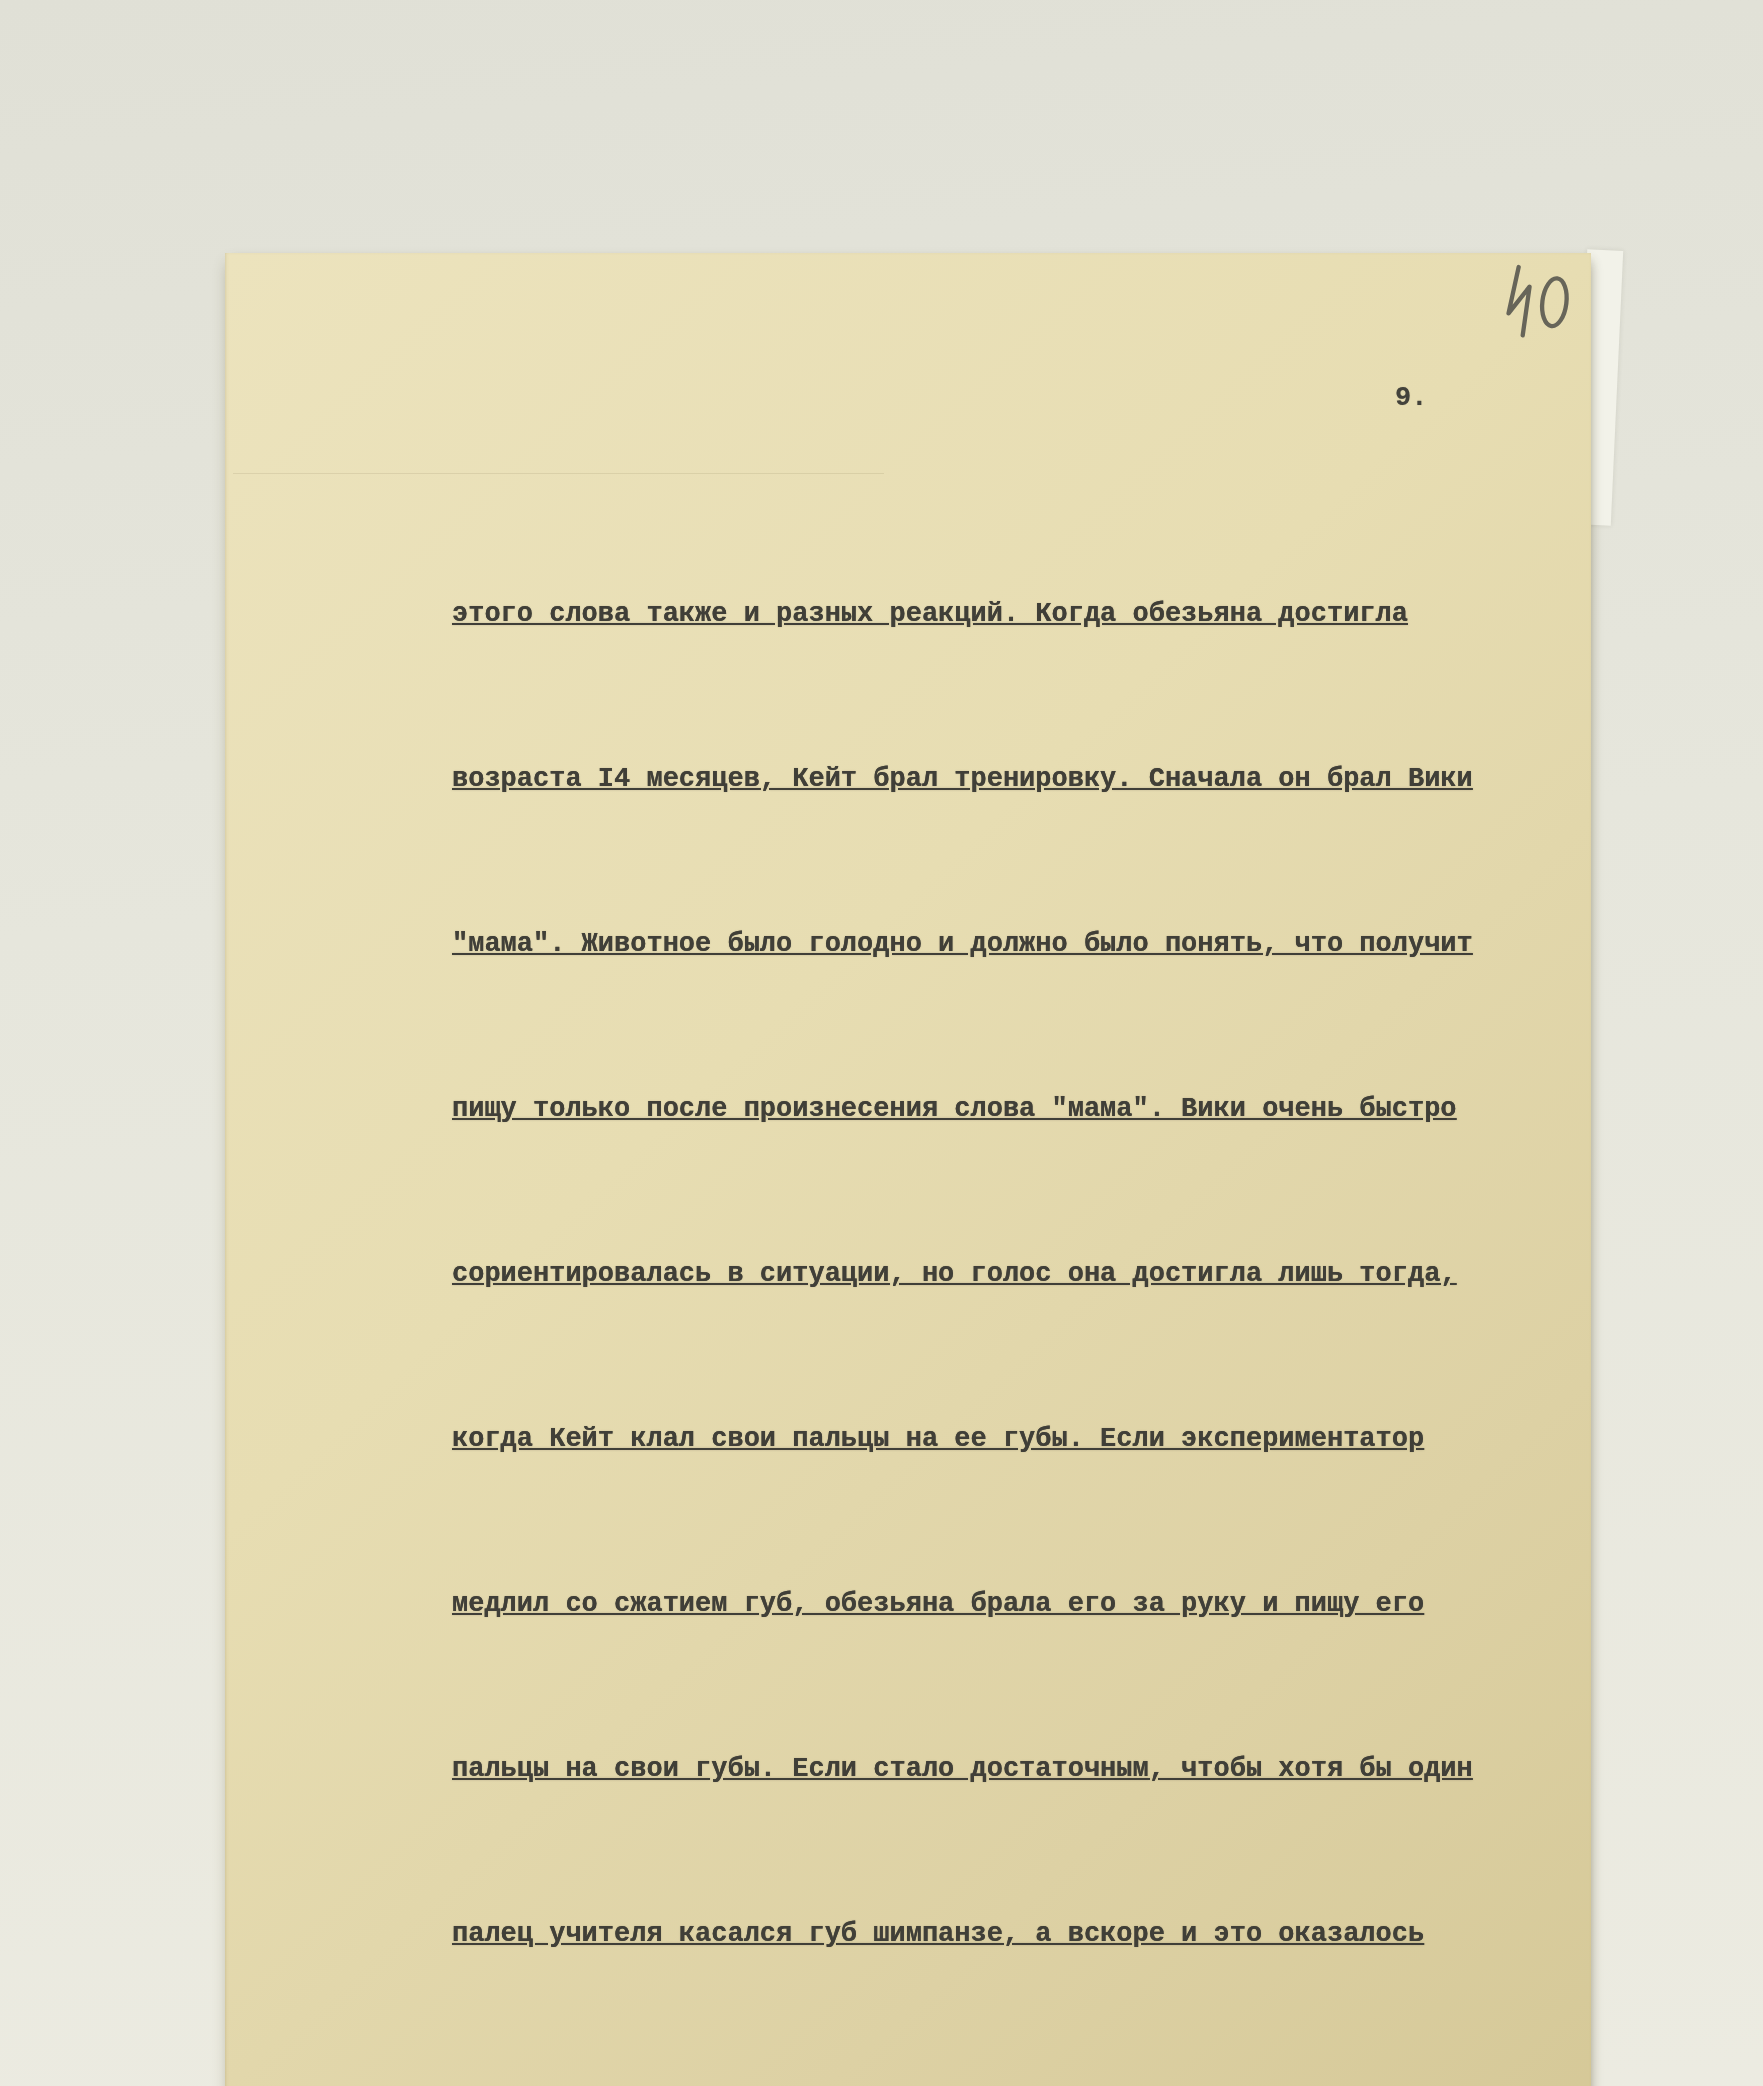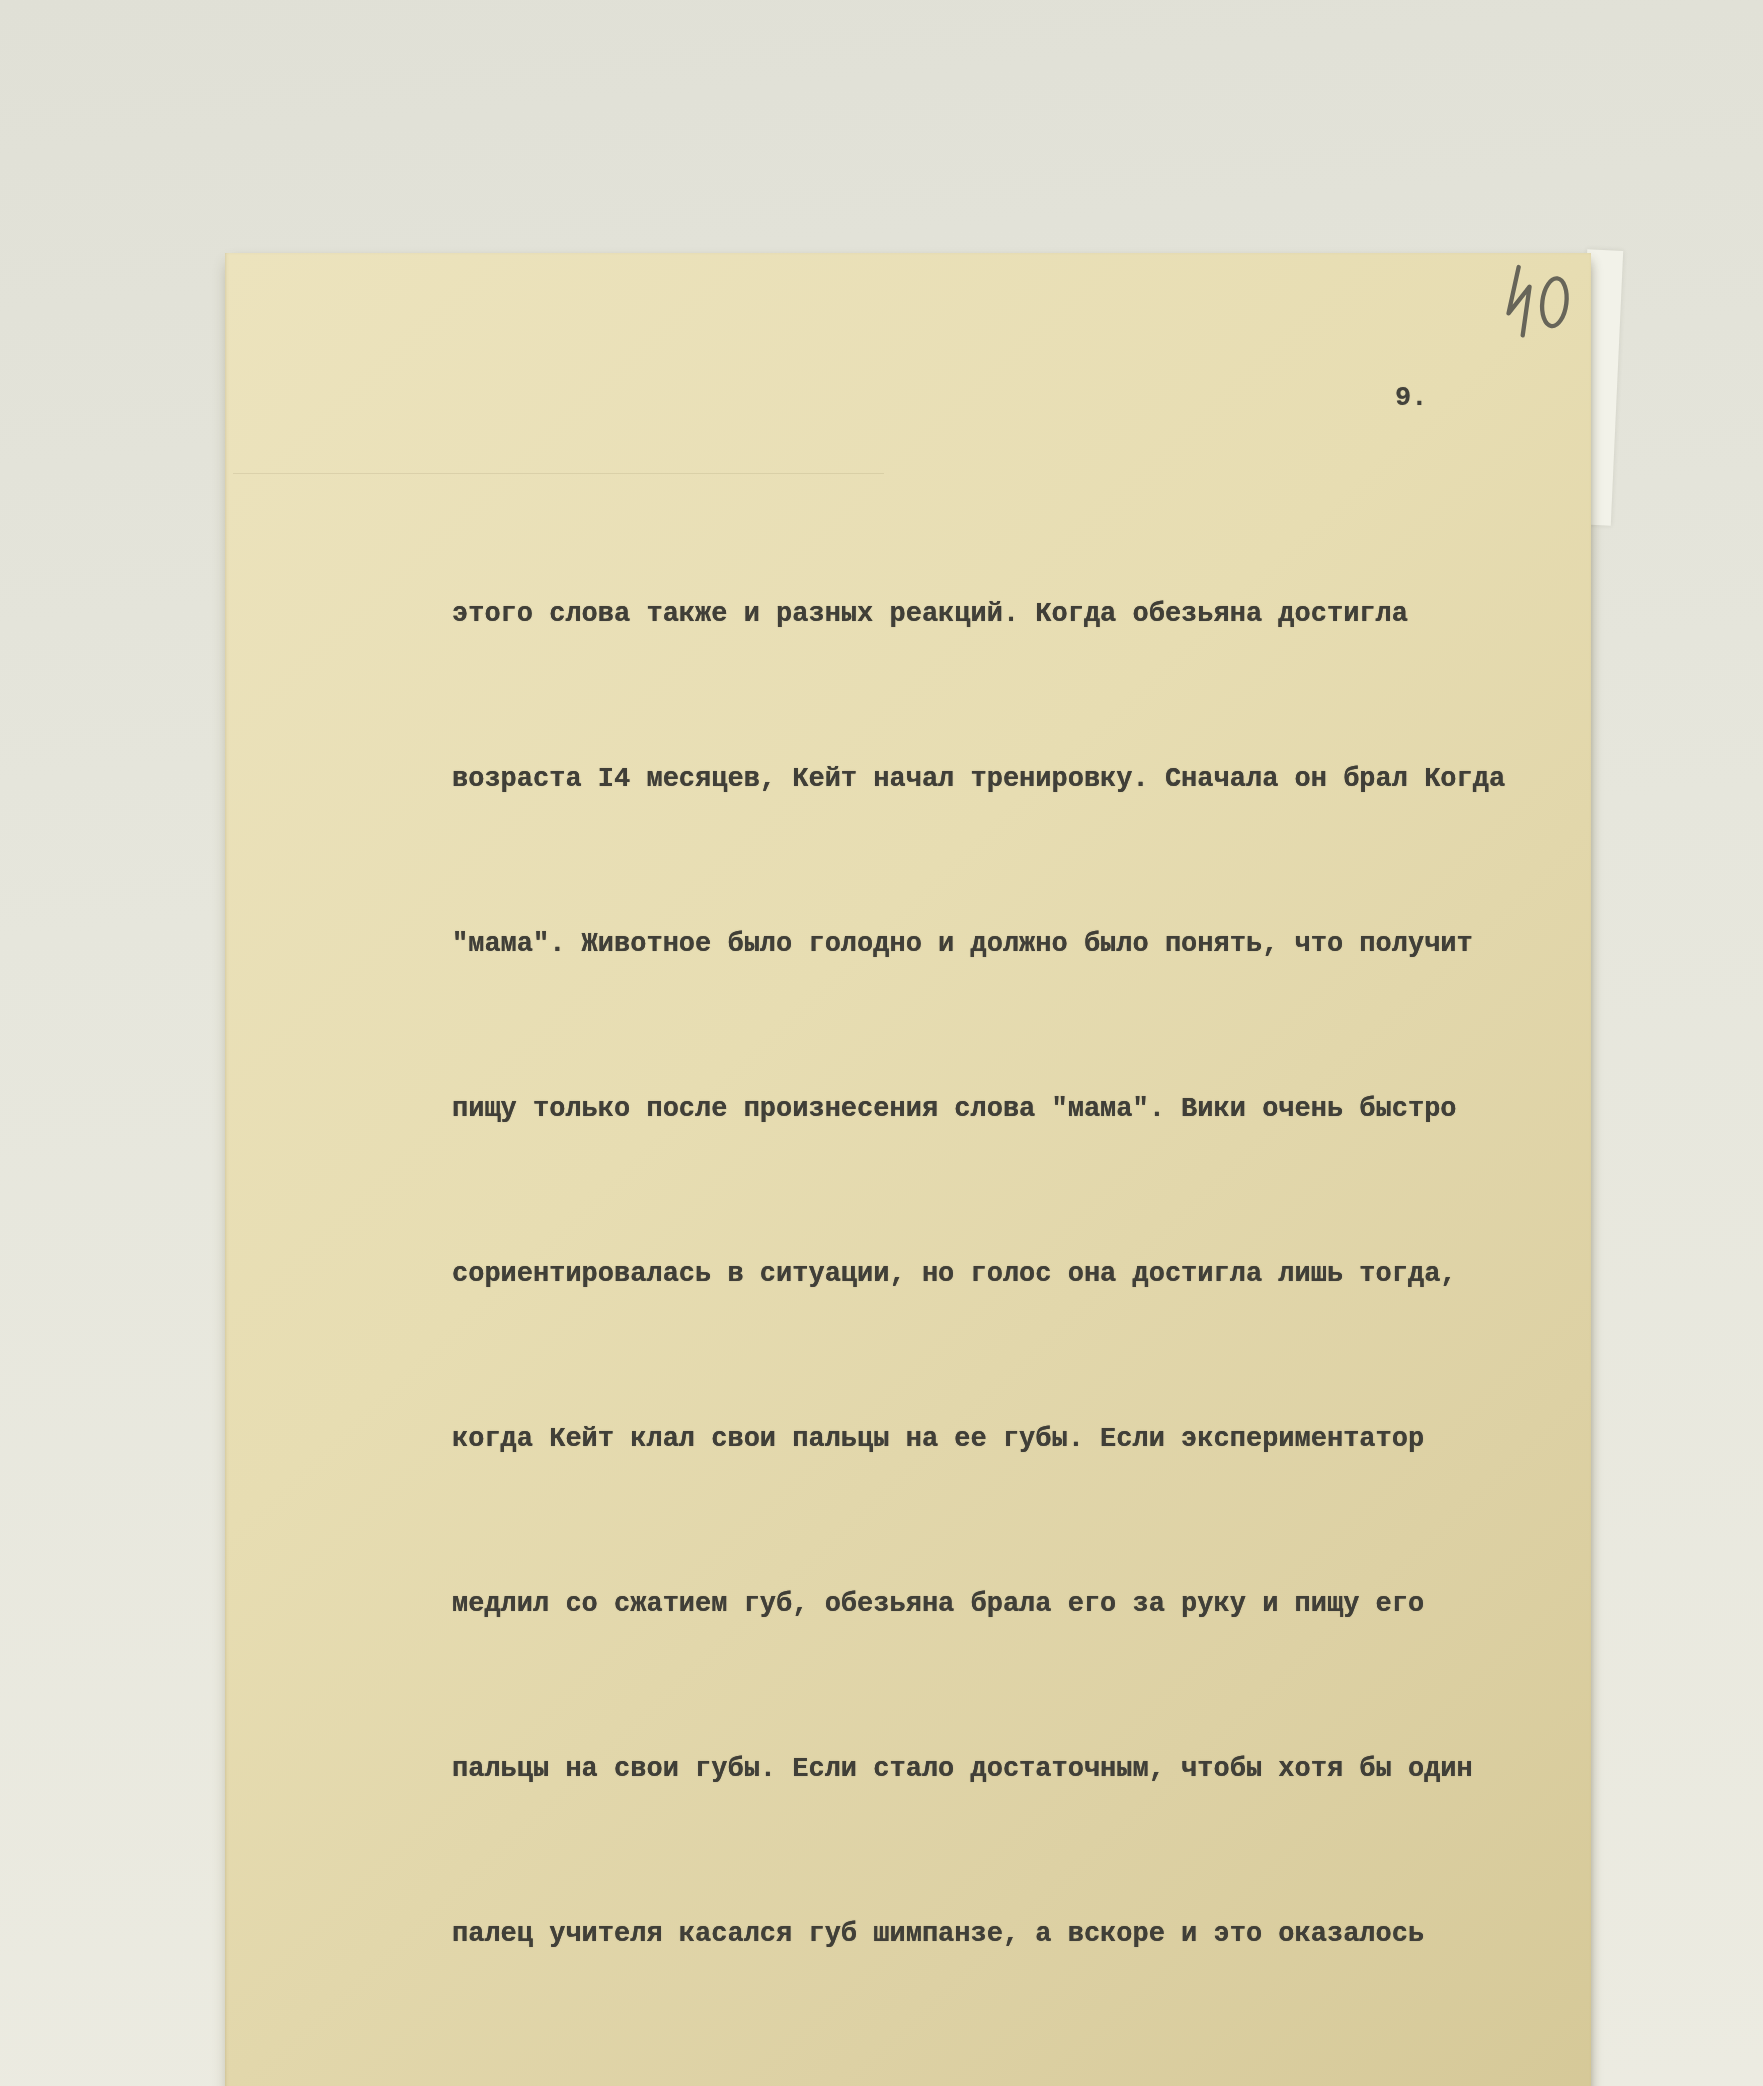--- a/index.html
+++ b/index.html
@@ -40,21 +40,21 @@
     position:absolute;left:1270px;top:3.3px;width:96px;height:96px;
     opacity:.88;
   }
   .text-block{
     position:absolute;left:227px;top:224px;width:1152px;
     font-size:27px;line-height:55px;font-weight:700;
     color:#403f38;
     text-shadow:0 0 0.6px rgba(62,61,52,.85), 0 0 1.7px rgba(62,61,52,.22);
     white-space:pre;
   }
-  .text-line{height:55px;}
+  .text-line{height:55px;text-decoration:underline;}
 </style>
 </head>
 <body>
 
 <div class="canvas">
 
   <div class="under-sheet"></div>
 
   <div class="sheet">
 
@@ -64,21 +64,21 @@
       <g transform="rotate(-9 100 100)" fill="none" stroke="#56554d" stroke-width="9" stroke-linecap="round" stroke-linejoin="round">
         <path d="M62,16 L26,108 L78,60 L48,158"></path>
         <ellipse cx="124" cy="100" rx="25" ry="50" transform="rotate(16 124 100)"></ellipse>
       </g>
     </svg>
 
     <div class="page-number">9.</div>
 
     <div class="text-block">
       <div class="text-line">этого слова также и разных реакций. Когда обезьяна достигла</div>
-      <div class="text-line">возраста I4 месяцев, Кейт начал тренировку. Сначала он брал Когда</div>
+      <div class="text-line">возраста I4 месяцев, Кейт брал тренировку. Сначала он брал Вики</div>
       <div class="text-line">"мама". Животное было голодно и должно было понять, что получит</div>
       <div class="text-line">пищу только после произнесения слова "мама". Вики очень быстро</div>
       <div class="text-line">сориентировалась в ситуации, но голос она достигла лишь тогда,</div>
       <div class="text-line">когда Кейт клал свои пальцы на ее губы. Если экспериментатор</div>
       <div class="text-line">медлил со сжатием губ, обезьяна брала его за руку и пищу его</div>
       <div class="text-line">пальцы на свои губы. Если стало достаточным, чтобы хотя бы один</div>
       <div class="text-line">палец учителя касался губ шимпанзе, а вскоре и это оказалось</div>
       
       
       

